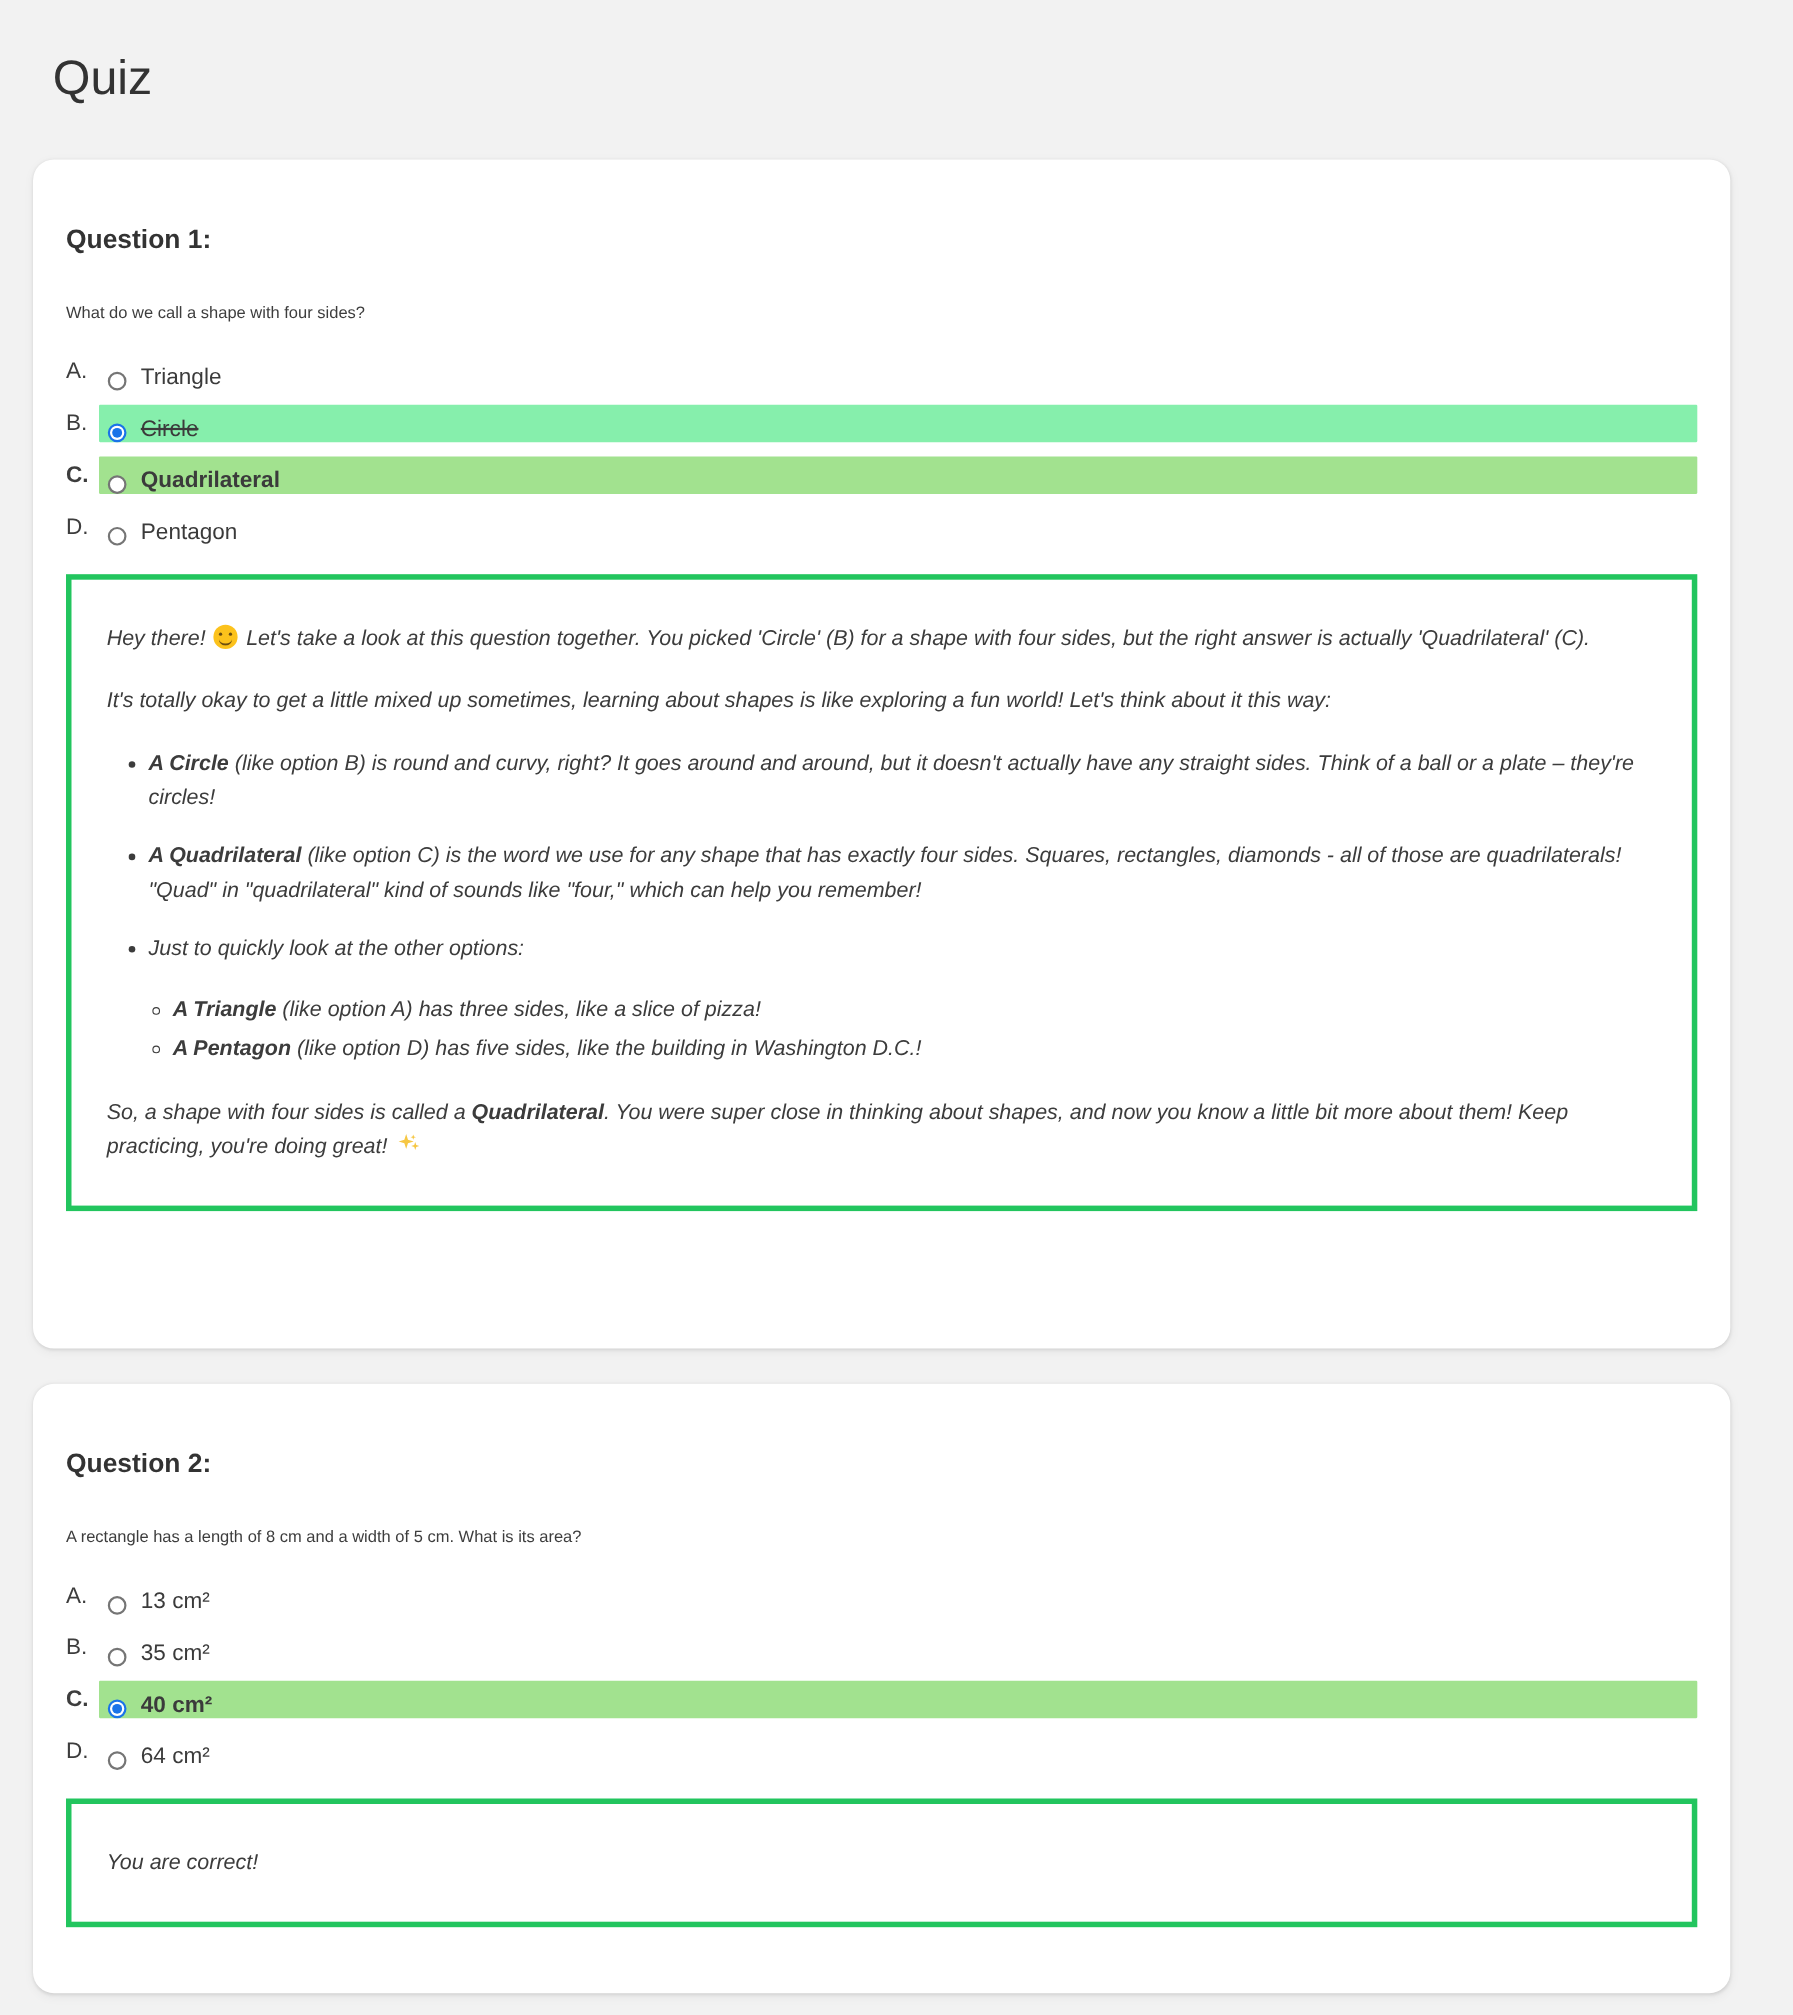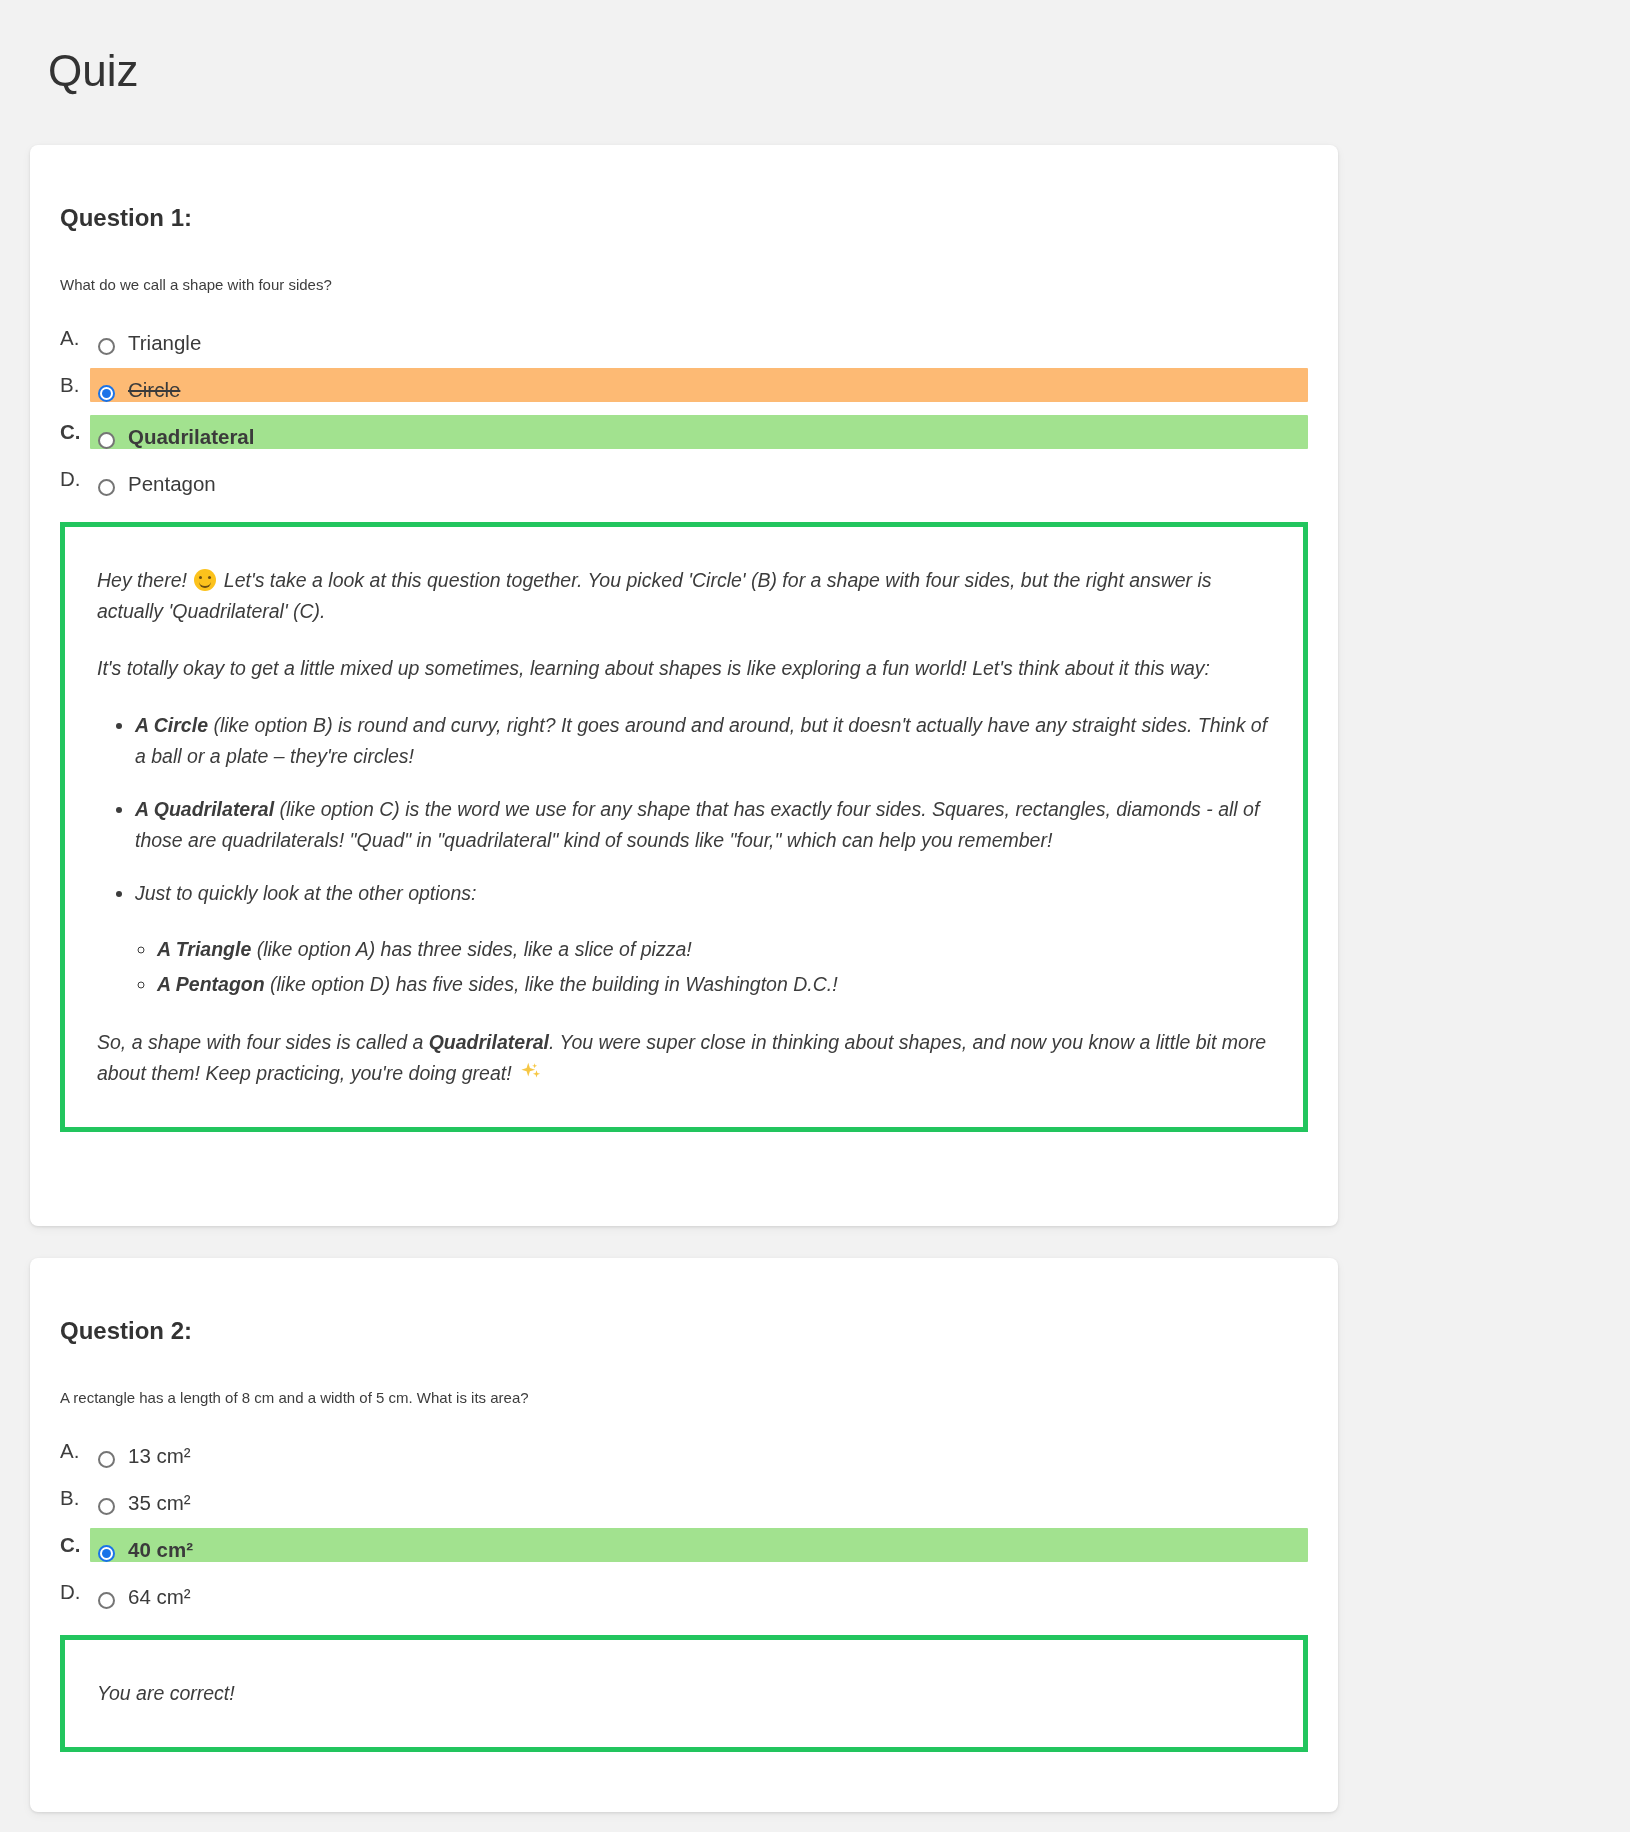--- a/index.html
+++ b/index.html
@@ -13,24 +13,24 @@
   }
   .page-title {
     margin: 0 0 48px 0;
     padding: 46px 0 0 48px;
     font-size: 44px;
     font-weight: 400;
     color: #333;
     line-height: 1.15;
   }
   .card {
-    width: 1308px;
+    width: 1543px;
     margin: 0 0 32px 30px;
     background: #ffffff;
-    border-radius: 8px;
+    border-radius: 19px;
     box-shadow: 0 1px 3px rgba(0,0,0,0.10), 0 3px 10px rgba(0,0,0,0.05);
     padding: 58px 30px 60px 30px;
   }
   .card.q1 { min-height: 1081px; }
   .card.q2 { min-height: 528px; }
   .card.partial { min-height: 60px; margin-bottom: 0; }
   .q-header {
     margin: 0 0 38px 0;
     font-size: 24px;
     font-weight: 700;
@@ -57,21 +57,21 @@
   }
   .opt-letter.bold { font-weight: 700; }
   .opt-bar {
     flex: 1 1 auto;
     display: flex;
     align-items: flex-end;
     height: 34px;
     padding-left: 8px;
     border-radius: 1px;
   }
-  .opt-bar.incorrect { background: #fdba74; }
+  .opt-bar.incorrect { background: #86efac; }
   .opt-bar.correct   { background: #a2e28f; }
   .radio {
     width: 17px; height: 17px;
     flex: 0 0 17px;
     border-radius: 50%;
     border: 2px solid #757575;
     background: #fff;
     margin-right: 13px;
     position: relative;
     cursor: pointer;

